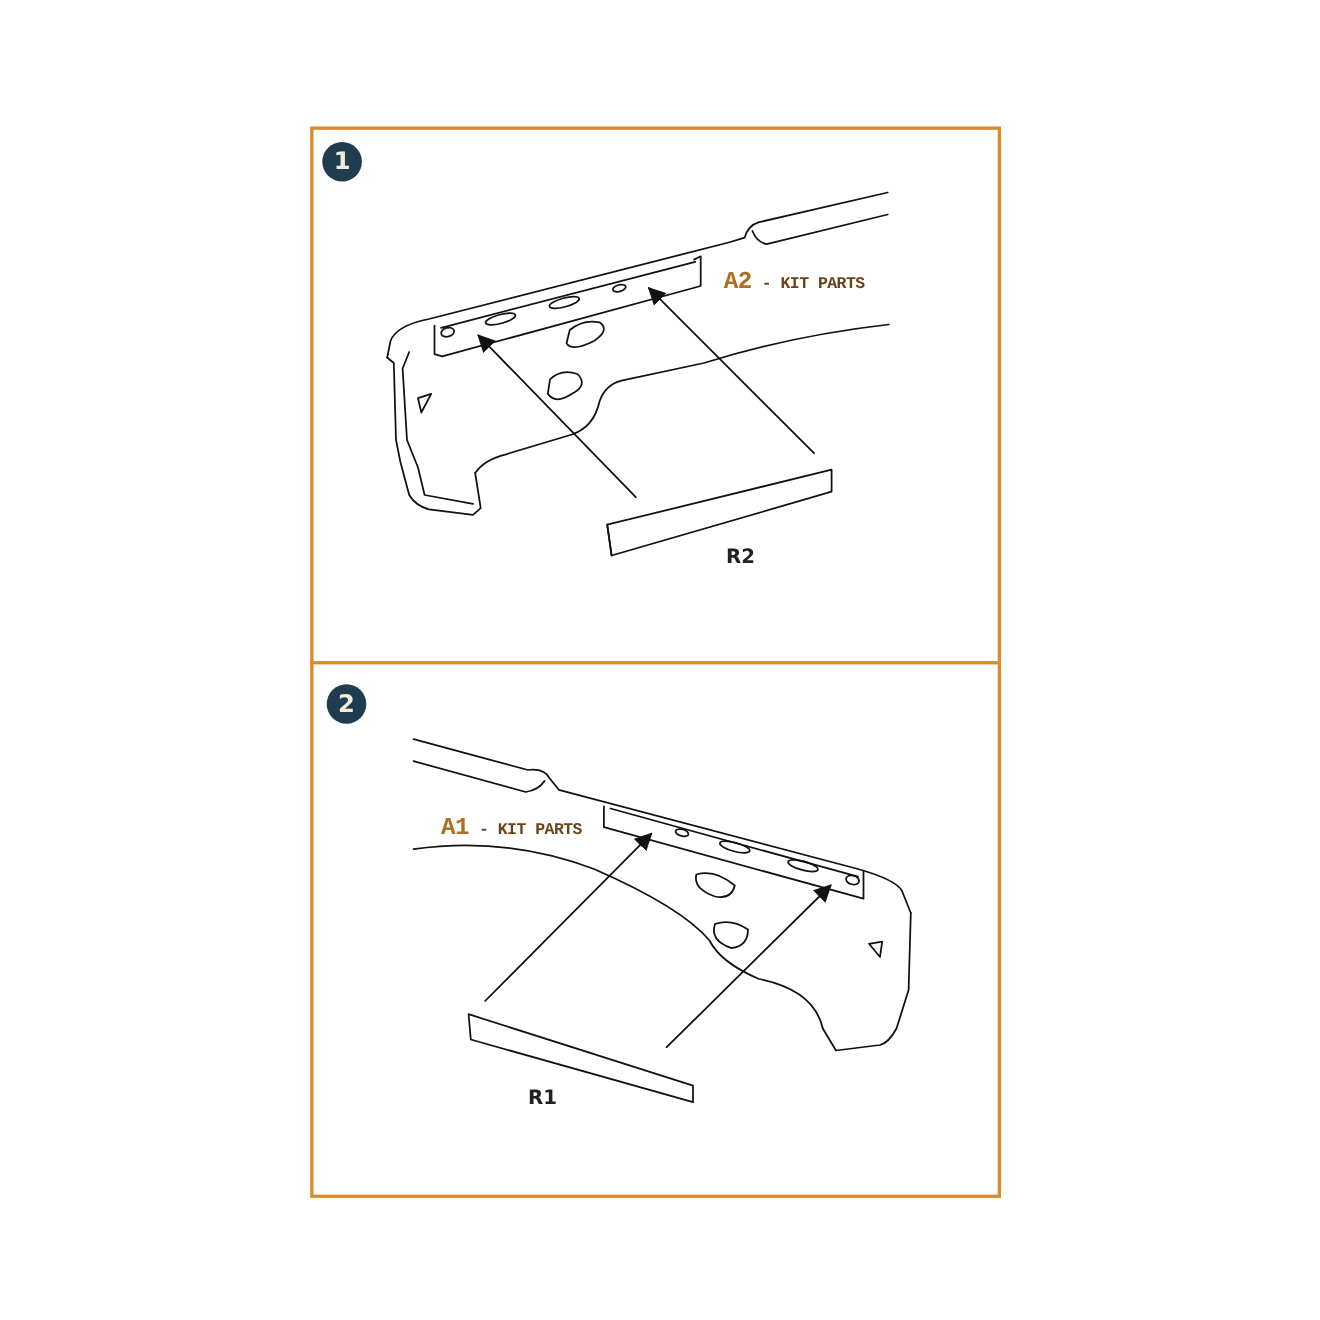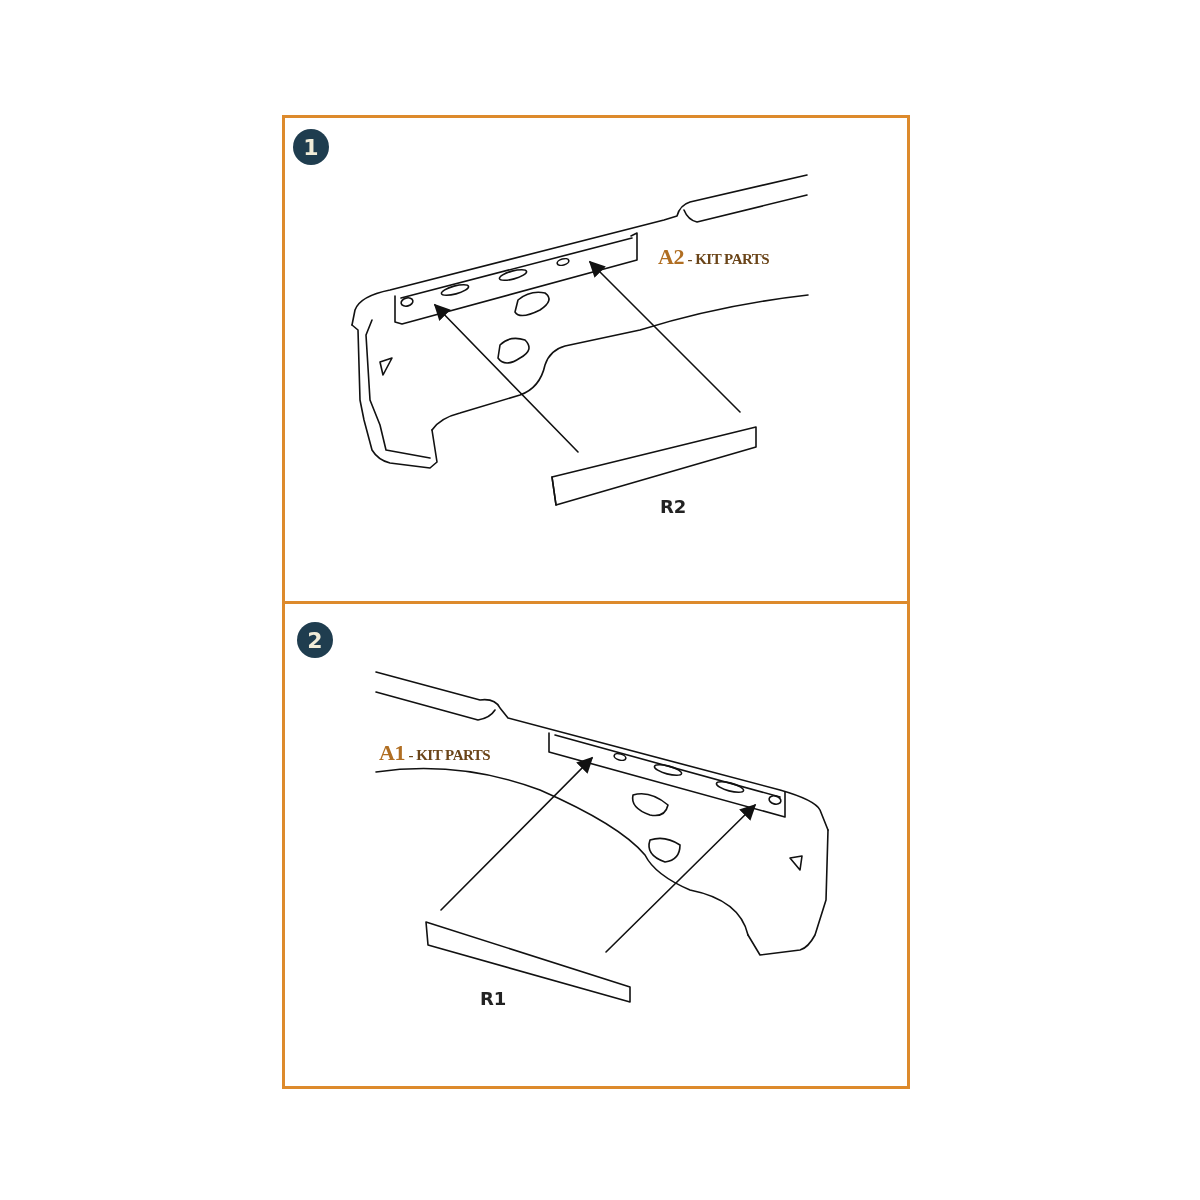--- a/index.html
+++ b/index.html
@@ -1,20 +1,20 @@
 <!DOCTYPE html>
 <html><head>
 <meta charset="utf-8">
 <style>
   html, body { margin:0; padding:0; background:#ffffff; }
   body { width:1200px; height:1200px; position:relative; overflow:hidden; font-family:"Liberation Sans", sans-serif; }
   .frame { position:absolute; left:282px; top:115px; width:628px; height:974px; border:3px solid #dd8a2c; box-sizing:border-box; }
   .divider { position:absolute; left:282px; top:601px; width:628px; height:3px; background:#dd8a2c; }
   .step-badge { position:absolute; width:36px; height:36px; border-radius:50%; background:#1f3d4f; color:#f1ecd8; font-weight:bold; font-size:22px; display:flex; align-items:center; justify-content:center; font-family:"DejaVu Sans", sans-serif; }
-  .parts-label { position:absolute; font-weight:bold; color:#8a5a1c; letter-spacing:-0.5px; font-family:Liberation Serif, serif; }
+  .parts-label { position:absolute; font-weight:bold; color:#8a5a1c; letter-spacing:-0.5px; font-family:Liberation Mono, monospace; }
   .parts-label .code { font-size:22px; color:#b06e22; }
   .parts-label .sub { font-size:15px; color:#6a4418; }
   .part-id { position:absolute; font-size:18px; font-weight:bold; color:#222; font-family:"DejaVu Sans", sans-serif; }
   svg.drawing { position:absolute; left:0; top:0; }
 </style>
 </head>
 <body>
 
 <div class="frame"></div>
 <div class="divider"></div>
@@ -24,21 +24,21 @@
   </div>
 <div class="parts-label" style="left:658px;top:244px;">
   <span class="code">A2</span>
   <span class="sub">- KIT PARTS</span>
 </div>
 <div class="part-id" style="left:660px;top:496px;">R2</div>
 
 <div class="step-badge" style="left:297px;top:622px;">
     <span>2</span>
   </div>
-<div class="parts-label" style="left:379px;top:740px;text-align:center;">
+<div class="parts-label" style="left:401px;top:740px;text-align:center;">
   <span class="code">A1</span>
   <span class="sub">- KIT PARTS</span>
 </div>
 <div class="part-id" style="left:480px;top:988px;">R1</div>
 
 <svg class="drawing" width="1200" height="1200" fill="none" stroke="#111" stroke-width="1.6" stroke-linejoin="round" stroke-linecap="round">
   <defs>
     <marker id="ah" markerWidth="10" markerHeight="10" refX="9" refY="5" orient="auto">
         <path d="M0,0 L10,5 L0,10 Z" fill="#111" stroke="none"></path>
       </marker>

